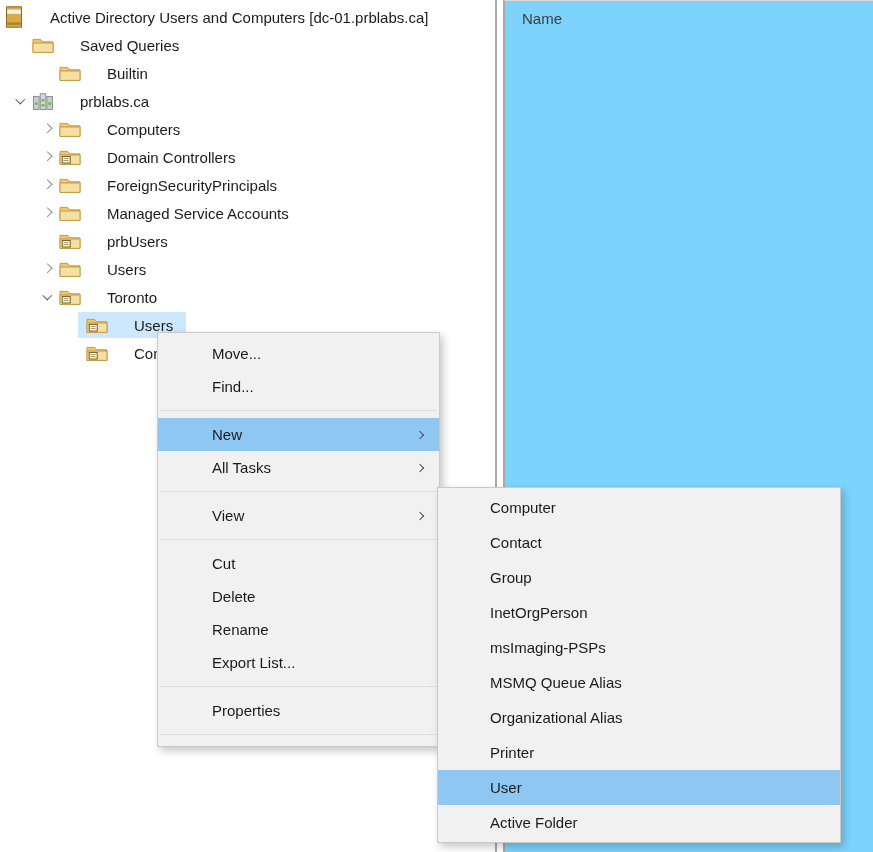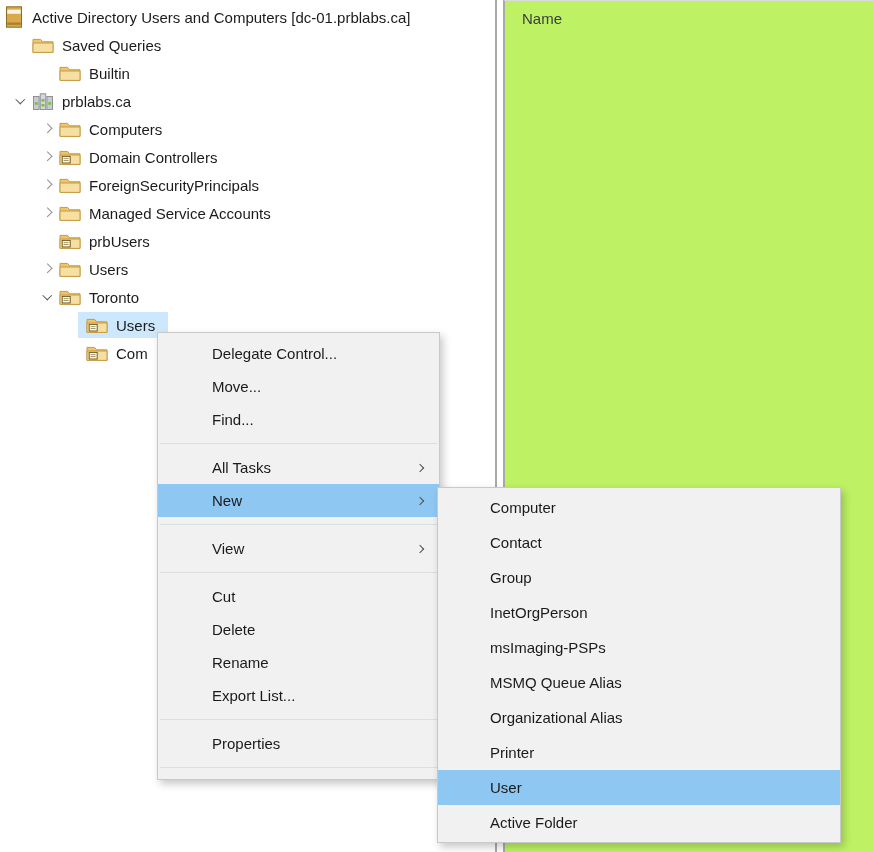--- a/index.html
+++ b/index.html
@@ -4,33 +4,33 @@
 <style>
   * { margin:0; padding:0; box-sizing:border-box; }
   html,body { width:873px; height:852px; background:#ffffff; overflow:hidden;
               font-family:"Liberation Sans","DejaVu Sans",sans-serif; }
   .stage { position:relative; width:873px; height:852px; background:#fff; }
 
   
   .tree-pane { position:absolute; left:0; top:0; width:497px; height:852px;
                background:#fff; border-right:2px solid #a9a9a9; padding-top:3px; }
   .list-pane { position:absolute; left:503px; top:0; width:370px; height:852px;
-               background:#bef264; border-left:2px solid #a9a9a9; border-top:1px solid #dadada; }
+               background:#7dd3fc; border-left:2px solid #a9a9a9; border-top:1px solid #dadada; }
   .col-header { padding:9px 0 0 17px; font-size:15px; color:#3c3c3c; }
 
   
   .trow { display:flex; align-items:center; height:28px; font-size:15px;
           color:#1b1b1b; white-space:nowrap; cursor:default; }
   .chevbox { width:24px; display:flex; align-items:center; justify-content:center; flex:0 0 auto; }
   .chev { display:inline-block; width:6.5px; height:6.5px;
           border-right:1.4px solid #8f8f8f; border-bottom:1.4px solid #8f8f8f;
           transform:rotate(-45deg); margin-top:-1px; }
   .chev.open { transform:rotate(45deg); border-color:#555; margin-top:-3px; }
   .ticon { display:flex; align-items:center; flex:0 0 auto; }
-  .tlabel { margin-left:8px; }
+  .tlabel { margin-left:26px; }
   .l0 { padding-left:4px; }
   .l1 { padding-left:8px; }
   .l2 { padding-left:35px; }
   .l3 { padding-left:78px; }
   .selwrap { display:flex; align-items:center; height:26px; padding:0 13px 0 8px; }
   .selwrap.selected { background:#cde8fc; }
 
   
   .menu { position:absolute; background:#f1f1f1; border:1px solid #c9c9c9;
           box-shadow:3px 4px 8px rgba(0,0,0,0.22); font-size:15px; color:#1a1a1a;
@@ -232,30 +232,29 @@
       </span>
     </div>
 
   </div>
 
   <div class="list-pane">
     <div class="col-header">Name</div>
   </div>
 
   <div class="menu ctx-menu">
-    <div class="menu-item">Delegate Control...</div>
     <div class="menu-item">Move...</div>
     <div class="menu-item">Find...</div>
     <div class="menu-sep"></div>
+    <div class="menu-item hl">
+      <span>New</span>
+      <span class="subarrow"></span>
+    </div>
     <div class="menu-item">
       <span>All Tasks</span>
-      <span class="subarrow"></span>
-    </div>
-    <div class="menu-item hl">
-      <span>New</span>
       <span class="subarrow"></span>
     </div>
     <div class="menu-sep"></div>
     <div class="menu-item">
       <span>View</span>
       <span class="subarrow"></span>
     </div>
     <div class="menu-sep"></div>
     <div class="menu-item">Cut</div>
     <div class="menu-item">Delete</div>

